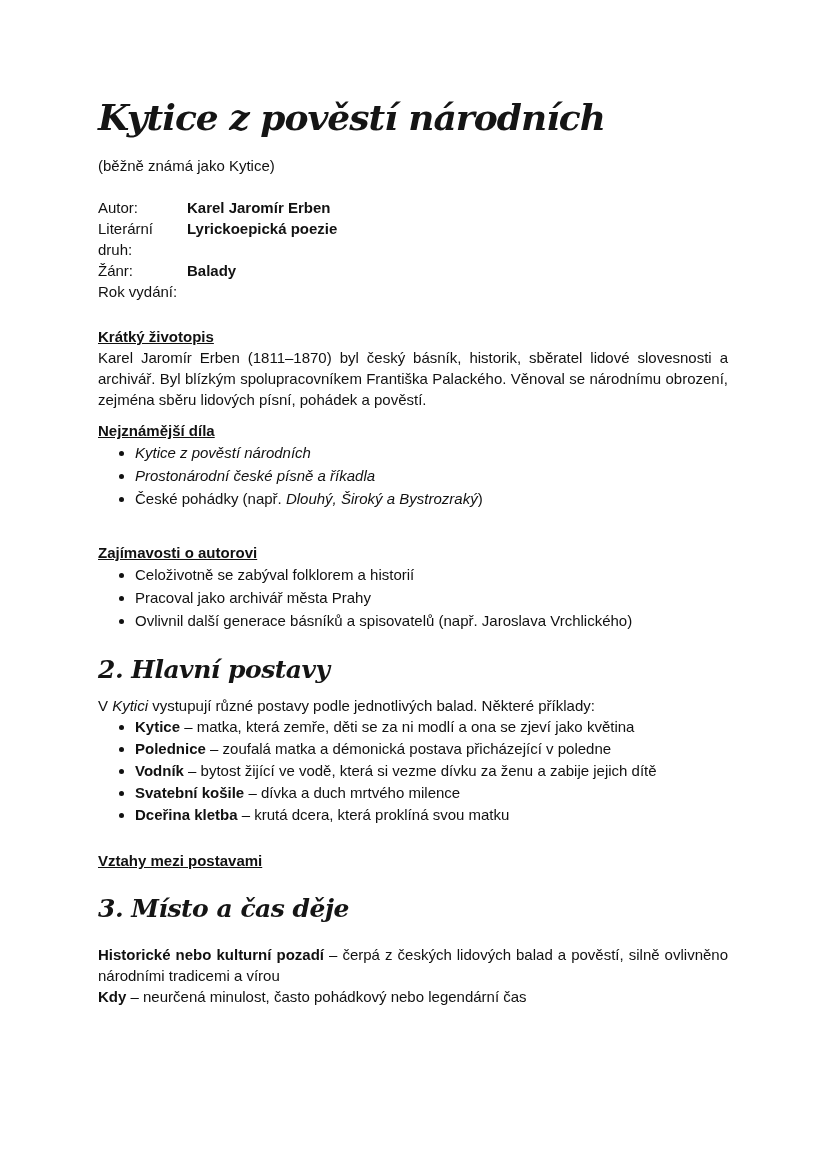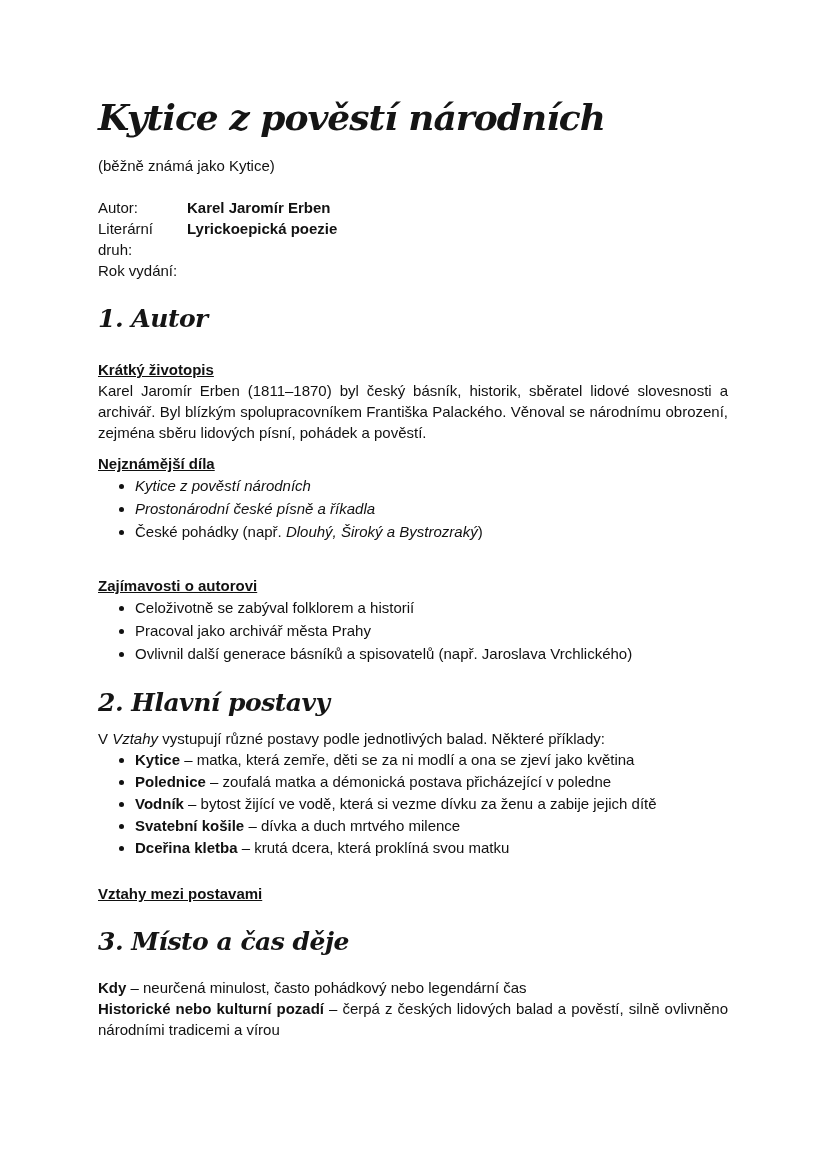--- a/index.html
+++ b/index.html
@@ -75,57 +75,60 @@
   <div class="meta">
     <div class="meta-row">
       <span class="meta-label">Autor:</span>
       <span><span class="meta-value">Karel Jaromír Erben</span><span class="meta-note"></span></span>
     </div>
     <div class="meta-row">
       <span class="meta-label">Literární druh:</span>
       <span><span class="meta-value">Lyrickoepická poezie</span><span class="meta-note"></span></span>
     </div>
     <div class="meta-row">
+      <span class="meta-label">Žánr:</span>
+      <span><span class="meta-value">Balady</span><span class="meta-note"></span></span>
+    </div>
+    <div class="meta-row">
       <span class="meta-label">Rok vydání:</span>
     </div>
   </div>
 
-  <h2 class="section-heading">1. Autor</h2>
 
   <p class="sub-heading">Krátký životopis</p>
   <p class="para">Karel Jaromír Erben (1811–1870) byl český básník, historik, sběratel lidové slovesnosti a archivář. Byl blízkým spolupracovníkem Františka Palackého. Věnoval se národnímu obrození, zejména sběru lidových písní, pohádek a pověstí.</p>
 
   <p class="sub-heading tight">Nejznámější díla</p>
   <ul class="doc-list works">
     <li><span class="run"></span><i class="run">Kytice z pověstí národních</i><span class="run"></span></li>
     <li><span class="run"></span><i class="run">Prostonárodní české písně a říkadla</i><span class="run"></span></li>
     <li><span class="run">České pohádky (např. </span><i class="run">Dlouhý, Široký a Bystrozraký</i><span class="run">)</span></li>
   </ul>
 
   <p class="sub-heading gap-large">Zajímavosti o autorovi</p>
   <ul class="doc-list facts">
     <li>Celoživotně se zabýval folklorem a historií</li>
     <li>Pracoval jako archivář města Prahy</li>
     <li>Ovlivnil další generace básníků a spisovatelů (např. Jaroslava Vrchlického)</li>
   </ul>
 
   <h2 class="section-heading">2. Hlavní postavy</h2>
 
-  <p class="intro"><span class="run">V </span><i class="run">Vztahy</i><span class="run"> vystupují různé postavy podle jednotlivých balad. Některé příklady:</span></p>
+  <p class="intro"><span class="run">V </span><i class="run">Kytici</i><span class="run"> vystupují různé postavy podle jednotlivých balad. Některé příklady:</span></p>
 
   <ul class="doc-list chars">
     <li><span class="lead-bold run">Kytice</span><span class="run"> – matka, která zemře, děti se za ni modlí a ona se zjeví jako květina</span></li>
     <li><span class="lead-bold run">Polednice</span><span class="run"> – zoufalá matka a démonická postava přicházející v poledne</span></li>
     <li><span class="lead-bold run">Vodník</span><span class="run"> – bytost žijící ve vodě, která si vezme dívku za ženu a zabije jejich dítě</span></li>
     <li><span class="lead-bold run">Svatební košile</span><span class="run"> – dívka a duch mrtvého milence</span></li>
     <li><span class="lead-bold run">Dceřina kletba</span><span class="run"> – krutá dcera, která proklíná svou matku</span></li>
   </ul>
 
   <p class="sub-heading">Vztahy mezi postavami</p>
 
   <h2 class="section-heading">3. Místo a čas děje</h2>
 
   <div class="s3-block">
+    <p class="para"><span class="lead-bold run">Historické nebo kulturní pozadí</span><span class="run"> – čerpá z českých lidových balad a pověstí, silně ovlivněno národními tradicemi a vírou</span></p>
     <p class="para"><span class="lead-bold run">Kdy</span><span class="run"> – neurčená minulost, často pohádkový nebo legendární čas</span></p>
-    <p class="para"><span class="lead-bold run">Historické nebo kulturní pozadí</span><span class="run"> – čerpá z českých lidových balad a pověstí, silně ovlivněno národními tradicemi a vírou</span></p>
   </div>
 
 </div>
 
 </body></html>

